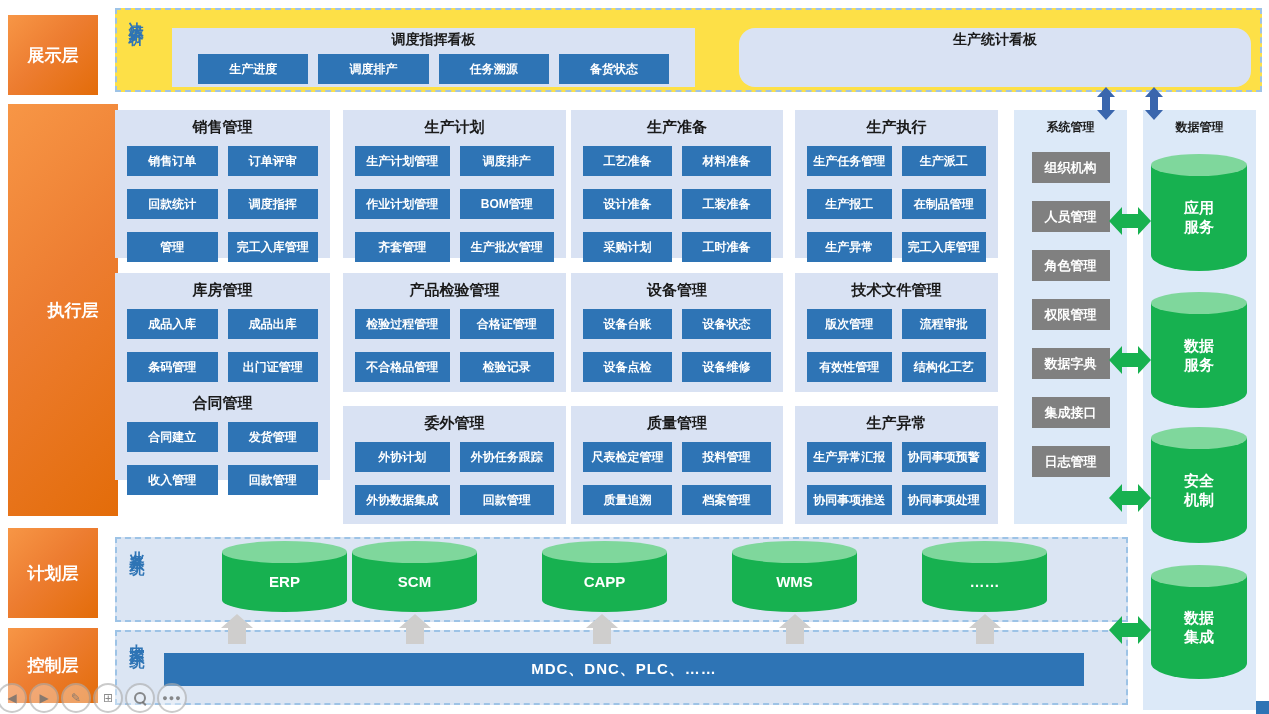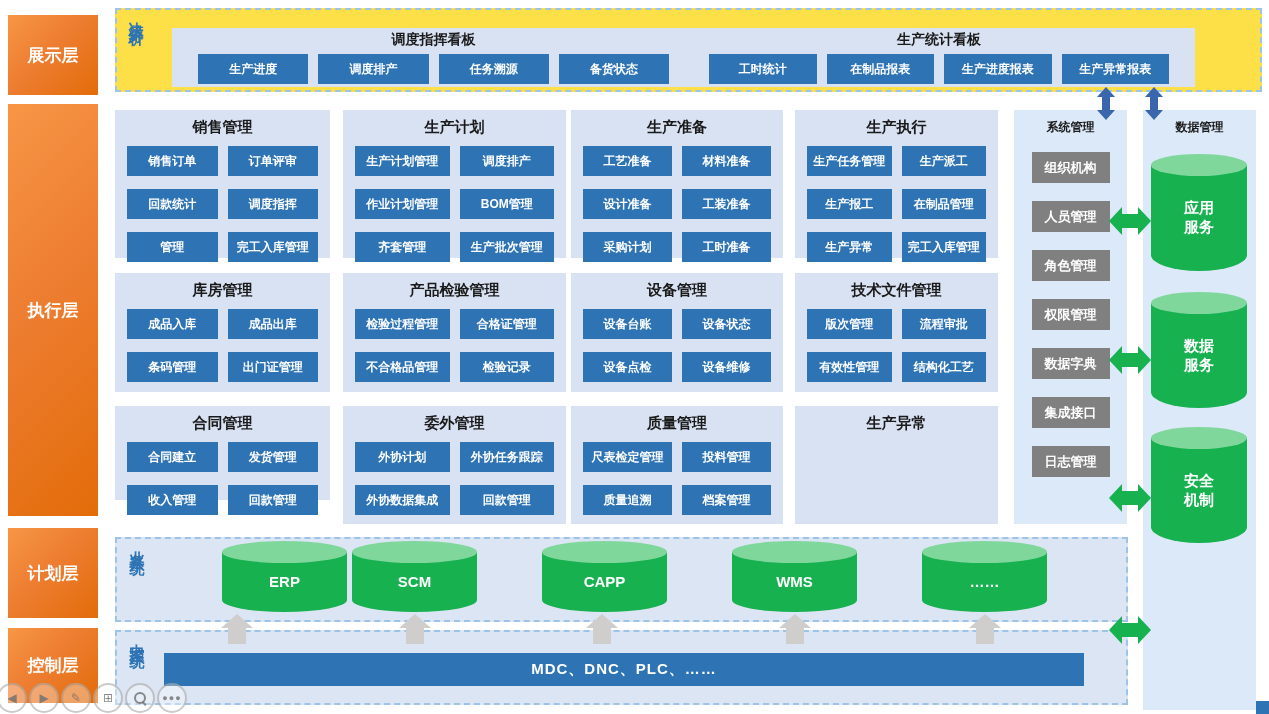--- a/index.html
+++ b/index.html
@@ -76,49 +76,43 @@
     background:rgba(110,110,110,.8);transform:rotate(45deg);transform-origin:0 0;}
 </style>
 </head>
 <body>
 
 <div class="stage">
 
   <div class="layer-label" style="top:15px;height:80px;">
       <span>展示层</span>
     </div>
-  <div class="layer-label" style="top:104px;height:412px;">
+  <div class="layer-label" style="top:104px;height:412px;padding-left:20px;">
       <span>执行层</span>
     </div>
   <div class="layer-label" style="top:528px;height:90px;">
       <span>计划层</span>
     </div>
   <div class="layer-label" style="top:628px;height:75px;">
       <span>控制层</span>
     </div>
 
   <div class="dashed-box decision-box">
     <div class="v-label" style="left:9px;">决策分析</div>
     <div class="board" style="left:55px;width:523px;">
       <div class="board-title">调度指挥看板</div>
       <div class="board-items">
         <div class="tile">生产进度</div>
         <div class="tile">调度排产</div>
         <div class="tile">任务溯源</div>
         <div class="tile">备货状态</div>
       </div>
     </div>
-    <div class="board" style="left:566px;width:512px;">
+    <div class="board" style="left:622px;width:512px;border-radius:16px;">
       <div class="board-title">生产统计看板</div>
-      <div class="board-items">
-        <div class="tile">工时统计</div>
-        <div class="tile">在制品报表</div>
-        <div class="tile">生产进度报表</div>
-        <div class="tile">生产异常报表</div>
-      </div>
     </div>
   </div>
 
   <div class="group" style="left:115px;top:110px;width:215px;height:148px;">
     <div class="group-title">销售管理</div>
     <div class="group-grid">
       <div class="tile">销售订单</div>
       <div class="tile">订单评审</div>
       <div class="tile">回款统计</div>
       <div class="tile">调度指挥</div>
@@ -190,21 +184,21 @@
   <div class="group" style="left:795px;top:273px;width:203px;height:119px;">
     <div class="group-title">技术文件管理</div>
     <div class="group-grid">
       <div class="tile">版次管理</div>
       <div class="tile">流程审批</div>
       <div class="tile">有效性管理</div>
       <div class="tile">结构化工艺</div>
     </div>
   </div>
 
-  <div class="group" style="left:115px;top:406px;width:215px;height:94px;">
+  <div class="group" style="left:115px;top:386px;width:215px;height:94px;">
     <div class="group-title">合同管理</div>
     <div class="group-grid">
       <div class="tile">合同建立</div>
       <div class="tile">发货管理</div>
       <div class="tile">收入管理</div>
       <div class="tile">回款管理</div>
     </div>
   </div>
   <div class="group" style="left:343px;top:406px;width:223px;height:118px;">
     <div class="group-title">委外管理</div>
@@ -219,20 +213,26 @@
     <div class="group-title">质量管理</div>
     <div class="group-grid">
       <div class="tile">尺表检定管理</div>
       <div class="tile">投料管理</div>
       <div class="tile">质量追溯</div>
       <div class="tile">档案管理</div>
     </div>
   </div>
   <div class="group" style="left:795px;top:406px;width:203px;height:118px;">
     <div class="group-title">生产异常</div>
+    <div class="group-grid">
+      <div class="tile">生产异常汇报</div>
+      <div class="tile">协同事项预警</div>
+      <div class="tile">协同事项推送</div>
+      <div class="tile">协同事项处理</div>
+    </div>
   </div>
 
   <div class="panel" style="left:1014px;top:110px;width:113px;height:414px;">
     <div class="panel-title">系统管理</div>
     <div class="gray-btns">
       <div class="gray-btn">组织机构</div>
       <div class="gray-btn">人员管理</div>
       <div class="gray-btn">角色管理</div>
       <div class="gray-btn">权限管理</div>
       <div class="gray-btn">数据字典</div>
@@ -245,20 +245,23 @@
     <div class="panel-title">数据管理</div>
     <div class="cyl cyl-tall" style="top:55px;height:106px;">
       <div class="cyl-text">应用服务</div>
     </div>
     <div class="cyl cyl-tall" style="top:193px;height:105px;">
       <div class="cyl-text">数据服务</div>
     </div>
     <div class="cyl cyl-tall" style="top:328px;height:105px;">
       <div class="cyl-text">安全机制</div>
     </div>
+    <div class="cyl cyl-tall" style="top:466px;height:103px;">
+      <div class="cyl-text">数据集成</div>
+    </div>
   </div>
 
   <div class="dashed-box plan-box">
     <div class="v-label" style="left:10px;">业务系统</div>
     <div class="cyl cyl-wide" style="left:76px;margin-left:29px;">
         <div class="cyl-text">ERP</div>
       </div>
     <div class="cyl cyl-wide" style="left:235px;">
         <div class="cyl-text">SCM</div>
       </div>

